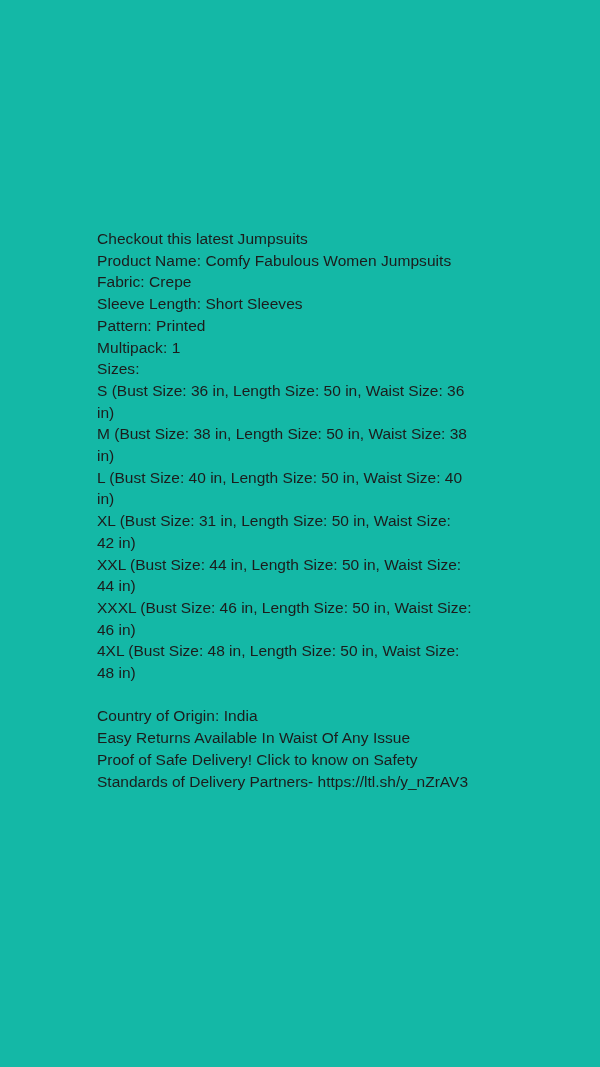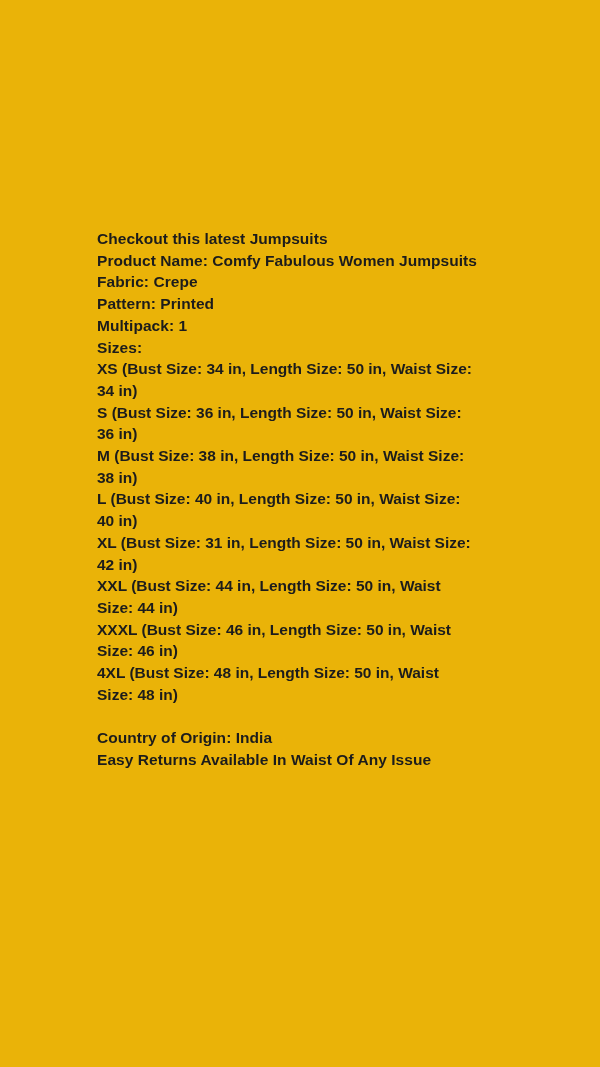--- a/index.html
+++ b/index.html
@@ -10,23 +10,22 @@
     width: 600px;
     height: 1067px;
     background: #dcf0fd;
     font-family: "Liberation Sans", sans-serif;
     overflow: hidden;
   }
   .page {
     position: relative;
     width: 600px;
     height: 1067px;
-    background: #eab308;
+    background: #14b8a6;
     box-sizing: border-box;
-    font-weight: bold;
   }
   .content {
     position: absolute;
     left: 97px;
     top: 228px;
     width: 420px;
   }
   .line {
     font-size: 15.5px;
     line-height: 21.7px;
@@ -47,33 +46,34 @@
 </head>
 <body>
 
 <div class="page">
   <div class="content">
 
     <div class="line">Checkout this latest Jumpsuits</div>
 
     <div class="line">Product Name: Comfy Fabulous Women Jumpsuits</div>
     <div class="line">Fabric: Crepe</div>
+    <div class="line">Sleeve Length: Short Sleeves</div>
     <div class="line">Pattern: Printed</div>
     <div class="line">Multipack: 1</div>
 
     <div class="line">Sizes:</div>
 
-    <div class="wrapline">XS (Bust Size: 34 in, Length Size: 50 in, Waist Size: 34 in)</div>
     <div class="wrapline">S (Bust Size: 36 in, Length Size: 50 in, Waist Size: 36 in)</div>
     <div class="wrapline">M (Bust Size: 38 in, Length Size: 50 in, Waist Size: 38 in)</div>
     <div class="wrapline">L (Bust Size: 40 in, Length Size: 50 in, Waist Size: 40 in)</div>
     <div class="wrapline">XL (Bust Size: 31 in, Length Size: 50 in, Waist Size: 42 in)</div>
     <div class="wrapline">XXL (Bust Size: 44 in, Length Size: 50 in, Waist Size: 44 in)</div>
     <div class="wrapline">XXXL (Bust Size: 46 in, Length Size: 50 in, Waist Size: 46 in)</div>
     <div class="wrapline">4XL (Bust Size: 48 in, Length Size: 50 in, Waist Size: 48 in)</div>
 
     <div class="spacer"></div>
 
     <div class="line">Country of Origin: India</div>
     <div class="line">Easy Returns Available In Waist Of Any Issue</div>
+    <div class="wrapline">Proof of Safe Delivery! Click to know on Safety Standards of Delivery Partners- https://ltl.sh/y_nZrAV3</div>
 
   </div>
 </div>
 
 </body></html>

